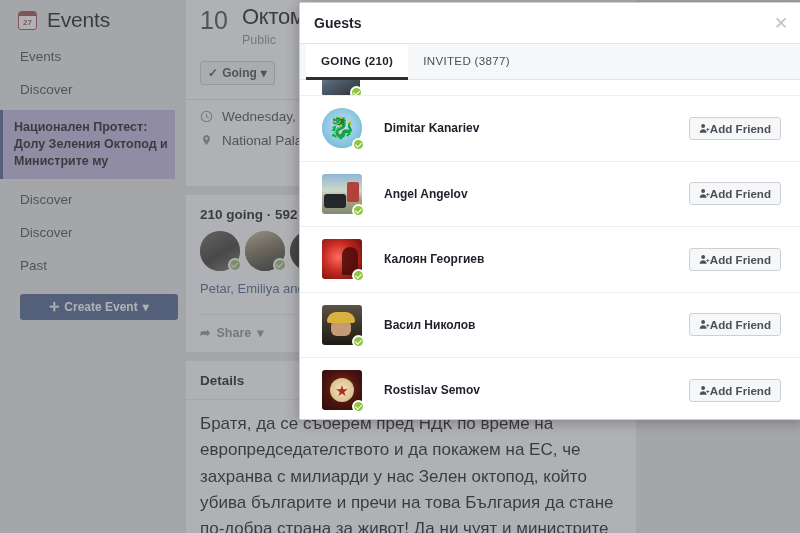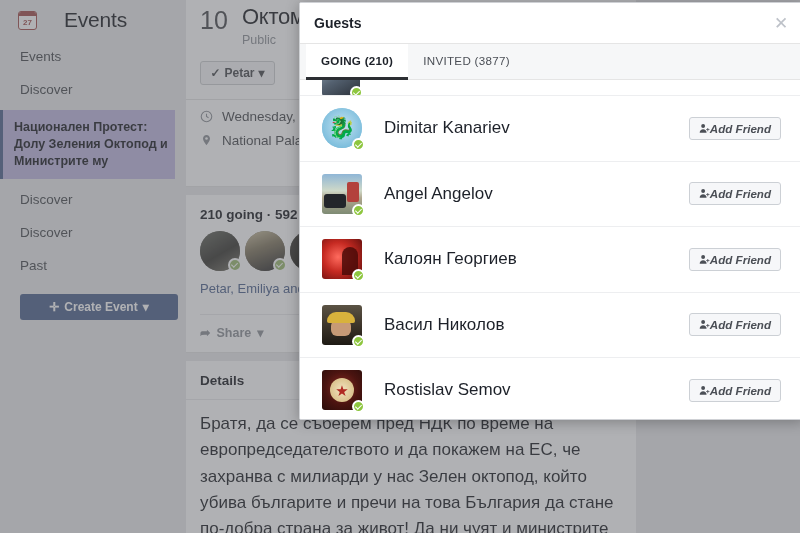--- a/index.html
+++ b/index.html
@@ -22,21 +22,21 @@
     background: rgba(90,92,98,0.46);
     z-index: 5;
   }
 
   
   .sidebar {
     position: absolute; left: 0; top: 0; width: 185px; height: 533px;
     background: #e9ebee;
   }
   .sidebar-head {
-    display: flex; align-items: center; gap: 27px;
+    display: flex; align-items: center; gap: 10px;
     padding: 8px 0 8px 18px;
   }
   .cal-icon {
     width: 19px; height: 19px; border-radius: 3px;
     background: #fff; border: 1.5px solid #d9443f;
     position: relative; flex: none;
     display: flex; align-items: flex-end; justify-content: center;
     overflow: hidden;
   }
   .cal-icon .cal-top {
@@ -292,31 +292,30 @@
     position:absolute; left:50%; top:50%; transform:translate(-50%,-50%);
     width:24px; height:24px; border-radius:50%;
     background: radial-gradient(circle,#f2e3c0 0%, #d9c08a 75%, #a88c4f 100%);
     display:flex; align-items:center; justify-content:center;
   }
   .art-star .starwrap::after {
     content:"★"; font-size:15px; color:#b02a22; line-height:1;
   }
   .g-name {
     margin-left: 22px; flex: 1;
-    font-size: 17px; font-weight: normal; color: #1d2129;
+    font-size: 12px; font-weight: bold; color: #1d2129;
   }
   .add-friend {
     border: 1px solid #ccd0d5; border-radius: 3px;
     background: #f6f7f9;
     height: 23px; padding: 0 9px;
     display: flex; align-items: center; 
     font-size: 11.6px; font-weight: bold; color: #4b4f56;
     flex: none;
     font-family: "Liberation Sans", sans-serif;
-    font-style: italic;
   }
   .pp-icon { width: 11px; height: 11px; flex: none; }
 </style>
 </head>
 <body>
 
 <div id="root">
 
   <div class="bg-page">
 
@@ -349,21 +348,21 @@
         <div class="date-row">
           <div class="date-num">10</div>
           <div>
             <div class="ev-title">Октомври</div>
             <div class="ev-public">Public</div>
           </div>
         </div>
 
         <div class="going-btn">
           <span>✓</span>
-          <span>Petar</span>
+          <span>Going</span>
           <span>▾</span>
         </div>
 
         <div class="meta-sep"></div>
 
         <div class="meta-row">
           <svg class="meta-ico" viewBox="0 0 16 16" fill="none" stroke="#8d949e" stroke-width="1.3">
             <circle cx="8" cy="8" r="6.5"></circle>
               <path d="M8 4.5V8l2.5 1.6"></path>
           </svg>

